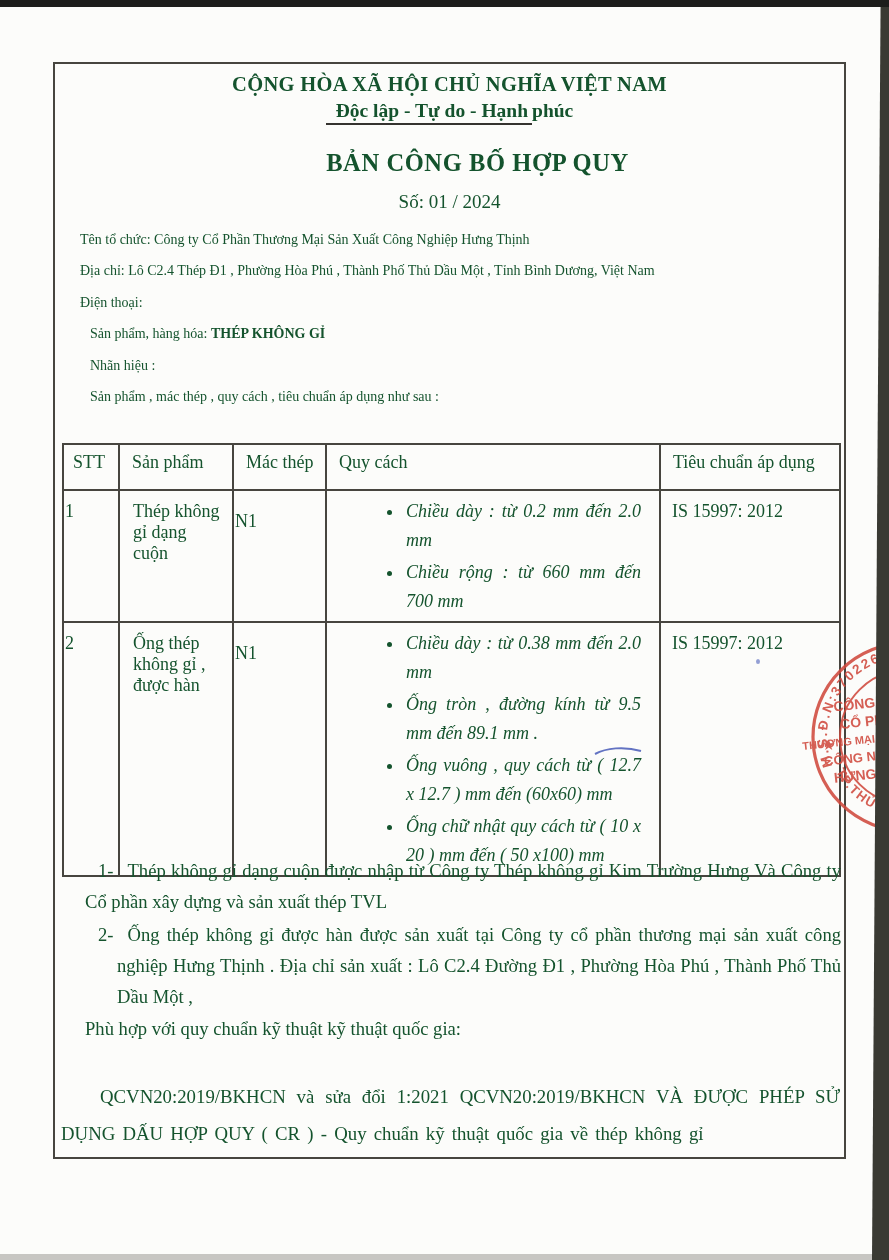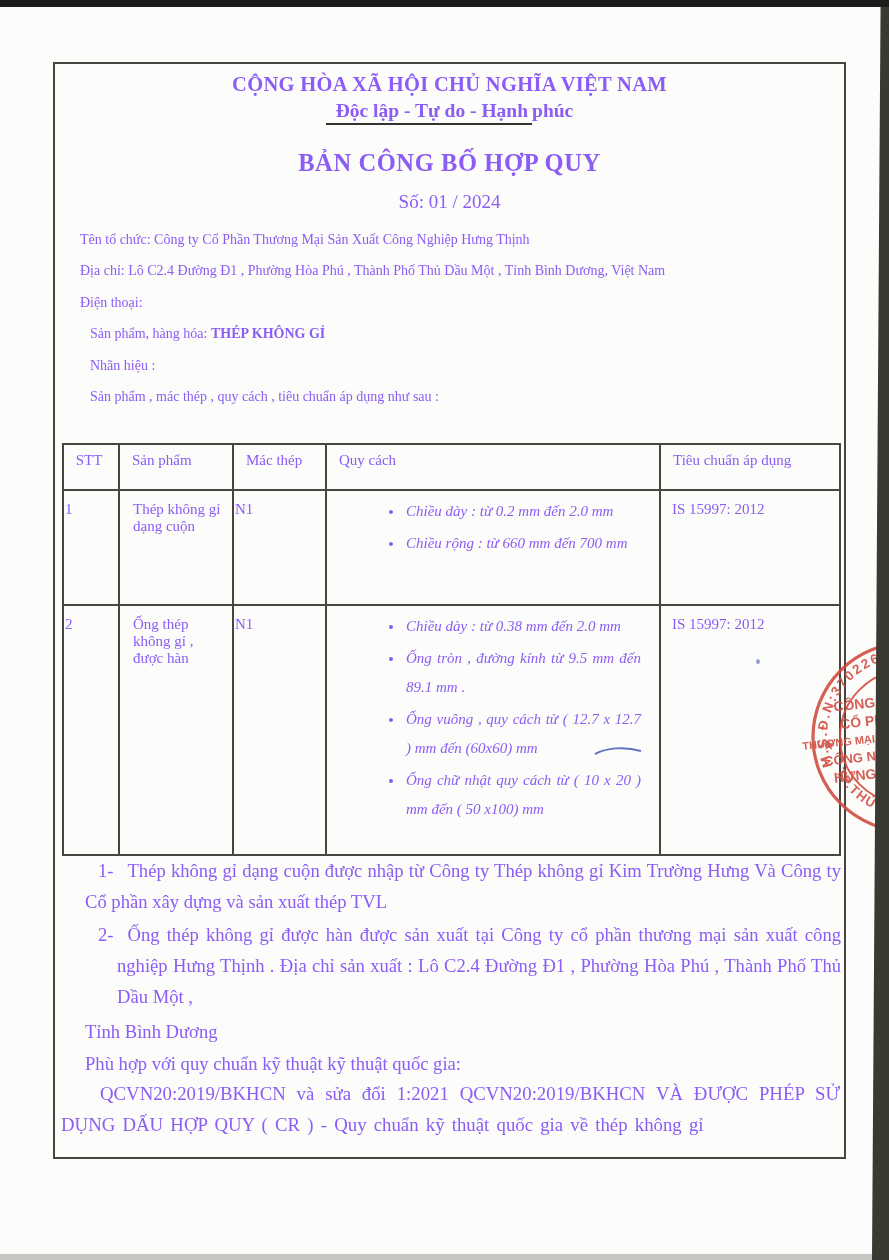--- a/index.html
+++ b/index.html
@@ -1,64 +1,64 @@
 <!DOCTYPE html>
 <html><head>
 <meta charset="utf-8">
 <style>
   html,body{margin:0;padding:0;background:#e9e9e9;}
   .page{
     position:relative;width:889px;height:1260px;background:#fcfcfa;
     overflow:hidden;font-family:"Liberation Serif","DejaVu Serif",serif;
-    color:#8b5cf6;
+    color:#14532d;
   }
   
   .edge-top{position:absolute;top:0;left:0;width:100%;height:7px;background:#1d1d1b;z-index:40;}
   .edge-right{position:absolute;top:0;right:0;width:20px;height:100%;background:#3a3a33;
     clip-path:polygon(58% 0,100% 0,100% 100%,15% 100%);z-index:30;}
   .edge-bottom{position:absolute;bottom:0;left:0;width:100%;height:6px;background:#c7c6c2;z-index:25;}
 
   .doc-border{position:absolute;left:53px;top:62px;width:789px;height:1093px;border:2px solid #47453f;}
 
   .centered{position:absolute;left:53px;width:793px;text-align:center;}
   .nat-title{top:73px;font-size:20.5px;font-weight:bold;letter-spacing:.3px;}
   .motto{top:100px;font-size:19.5px;font-weight:bold;}
   .motto .u{border-bottom:2.5px solid #35332f;padding:0 4px 2px 10px;}
   .motto .tail{margin-left:0;}
-  .doc-title{top:149px;font-size:24.5px;font-weight:bold;letter-spacing:.6px;}
+  .doc-title{top:149px;font-size:24.5px;font-weight:bold;letter-spacing:.6px;padding-left:28px;}
   .doc-no{top:191px;font-size:19px;}
 
   .info{position:absolute;left:80px;top:224px;width:758px;font-size:14px;line-height:31.4px;}
   .info p{margin:0;text-align:justify;}
   .info .ind{padding-left:10px;}
   .bold{font-weight:bold;}
 
   table.spec{position:absolute;left:62px;top:443px;width:777px;border-collapse:collapse;
-    table-layout:fixed;font-size:15px;}
+    table-layout:fixed;font-size:18px;}
   table.spec th,table.spec td{border:2px solid #47453f;vertical-align:top;font-weight:normal;text-align:left;}
   table.spec th{height:37px;padding:7px 4px 0 12px;}
   table.spec th.h-stt{text-align:center;padding-left:0;}
   tr.r1 td{height:95px;}
   tr.r2 td{height:230px;}
   .c-stt{text-align:center;padding-top:10px;}
   .c-sp{padding:10px 10px 0 13px;text-align:justify;}
-  .c-mt{text-align:center;padding-top:10px;}
+  .c-mt{text-align:center;padding-top:20px;}
   .c-qc ul{margin:4px;padding:1px 13px 0 72px;list-style:disc outside;font-style:italic;}
   .c-qc li{text-align:justify;line-height:29px;margin:0 0 3px;padding-left:2px;}
   .c-tc{padding:10px 6px 8px 11px;}
 
   .notes{position:absolute;left:85px;top:855px;width:756px;font-size:18.6px;line-height:31px;}
   .notes p{margin:0;}
   .note1{text-indent:13px;text-align:justify;}
   .note2{margin-top:2px !important;padding-left:32px;text-indent:-19px;text-align:justify;}
   .marker{margin-right:14px;}
   .province{margin-top:4px !important;}
   .conformity{margin-top:1px !important;}
   .qcvn{position:absolute;left:61px;top:1078px;width:779px;margin:0;font-size:18.8px;
-    line-height:31px;text-align:justify;text-indent:39px;word-spacing:2.5px;}
+    line-height:37px;text-align:justify;text-indent:39px;word-spacing:2.5px;}
 
   .stamp{position:absolute;left:792px;top:622px;z-index:5;}
   .pen-squiggle{position:absolute;left:594px;top:745px;z-index:6;opacity:.8;}
   .pen-dot{position:absolute;left:756px;top:659px;width:4px;height:5px;border-radius:50%;
     background:#3d52b5;opacity:.55;z-index:6;}
 </style>
 </head>
 <body>
 
 <div class="page">
@@ -71,21 +71,21 @@
 
   <div class="centered nat-title">CỘNG HÒA XÃ HỘI CHỦ NGHĨA VIỆT NAM</div>
   <div class="centered motto">
     <span class="u">Độc lập - Tự do - Hạnh</span><span class="tail">phúc</span>
   </div>
   <div class="centered doc-title">BẢN CÔNG BỐ HỢP QUY</div>
   <div class="centered doc-no">Số: 01 / 2024</div>
 
   <div class="info">
     <p>Tên tổ chức: Công ty Cổ Phần Thương Mại Sản Xuất Công Nghiệp Hưng Thịnh</p>
-    <p>Địa chỉ: Lô C2.4 Đường Đ1 , Phường Hòa Phú , Thành Phố Thủ Dầu Một , Tỉnh Bình Dương, Việt Nam</p>
+    <p>Địa chỉ: Lô C2.4 Thép Đ1 , Phường Hòa Phú , Thành Phố Thủ Dầu Một , Tỉnh Bình Dương, Việt Nam</p>
     <p>Điện thoại:</p>
     <p class="ind"><span>Sản phẩm, hàng hóa: </span><span class="bold">THÉP KHÔNG GỈ</span></p>
     <p class="ind">Nhãn hiệu :</p>
     <p class="ind">Sản phẩm , mác thép , quy cách , tiêu chuẩn áp dụng như sau :</p>
   </div>
 
   <table class="spec">
     <colgroup>
       <col style="width:56px">
         <col style="width:114px">
@@ -126,21 +126,20 @@
             </ul>
       </td>
       <td class="c-tc">IS 15997: 2012</td>
     </tr>
   </tbody>
     </table>
 
   <div class="notes">
     <p class="note1"><span class="marker">1-</span><span>Thép không gỉ dạng cuộn được nhập từ Công ty Thép không gỉ Kim Trường Hưng Và Công ty Cổ phần xây dựng và sản xuất thép TVL</span></p>
     <p class="note2"><span class="marker">2-</span><span>Ống thép không gỉ được hàn được sản xuất tại Công ty cổ phần thương mại sản xuất công nghiệp Hưng Thịnh . Địa chỉ sản xuất : Lô C2.4 Đường Đ1 , Phường Hòa Phú , Thành Phố Thủ Dầu Một ,</span></p>
-    <p class="province">Tỉnh Bình Dương</p>
     <p class="conformity">Phù hợp với quy chuẩn kỹ thuật kỹ thuật quốc gia:</p>
   </div>
 
   <p class="qcvn">QCVN20:2019/BKHCN và sửa đổi 1:2021 QCVN20:2019/BKHCN VÀ ĐƯỢC PHÉP SỬ DỤNG DẤU HỢP QUY ( CR ) -  Quy chuẩn kỹ thuật quốc gia về thép không gỉ</p>
 
   <svg class="stamp" width="230" height="230" viewBox="0 0 230 230">
     <g opacity="0.88">
       <circle cx="115" cy="115" r="94" fill="none" stroke="#d04a3e" stroke-width="3.2"></circle>
       <circle cx="115" cy="115" r="67" fill="none" stroke="#d04a3e" stroke-width="2"></circle>
       <defs>

